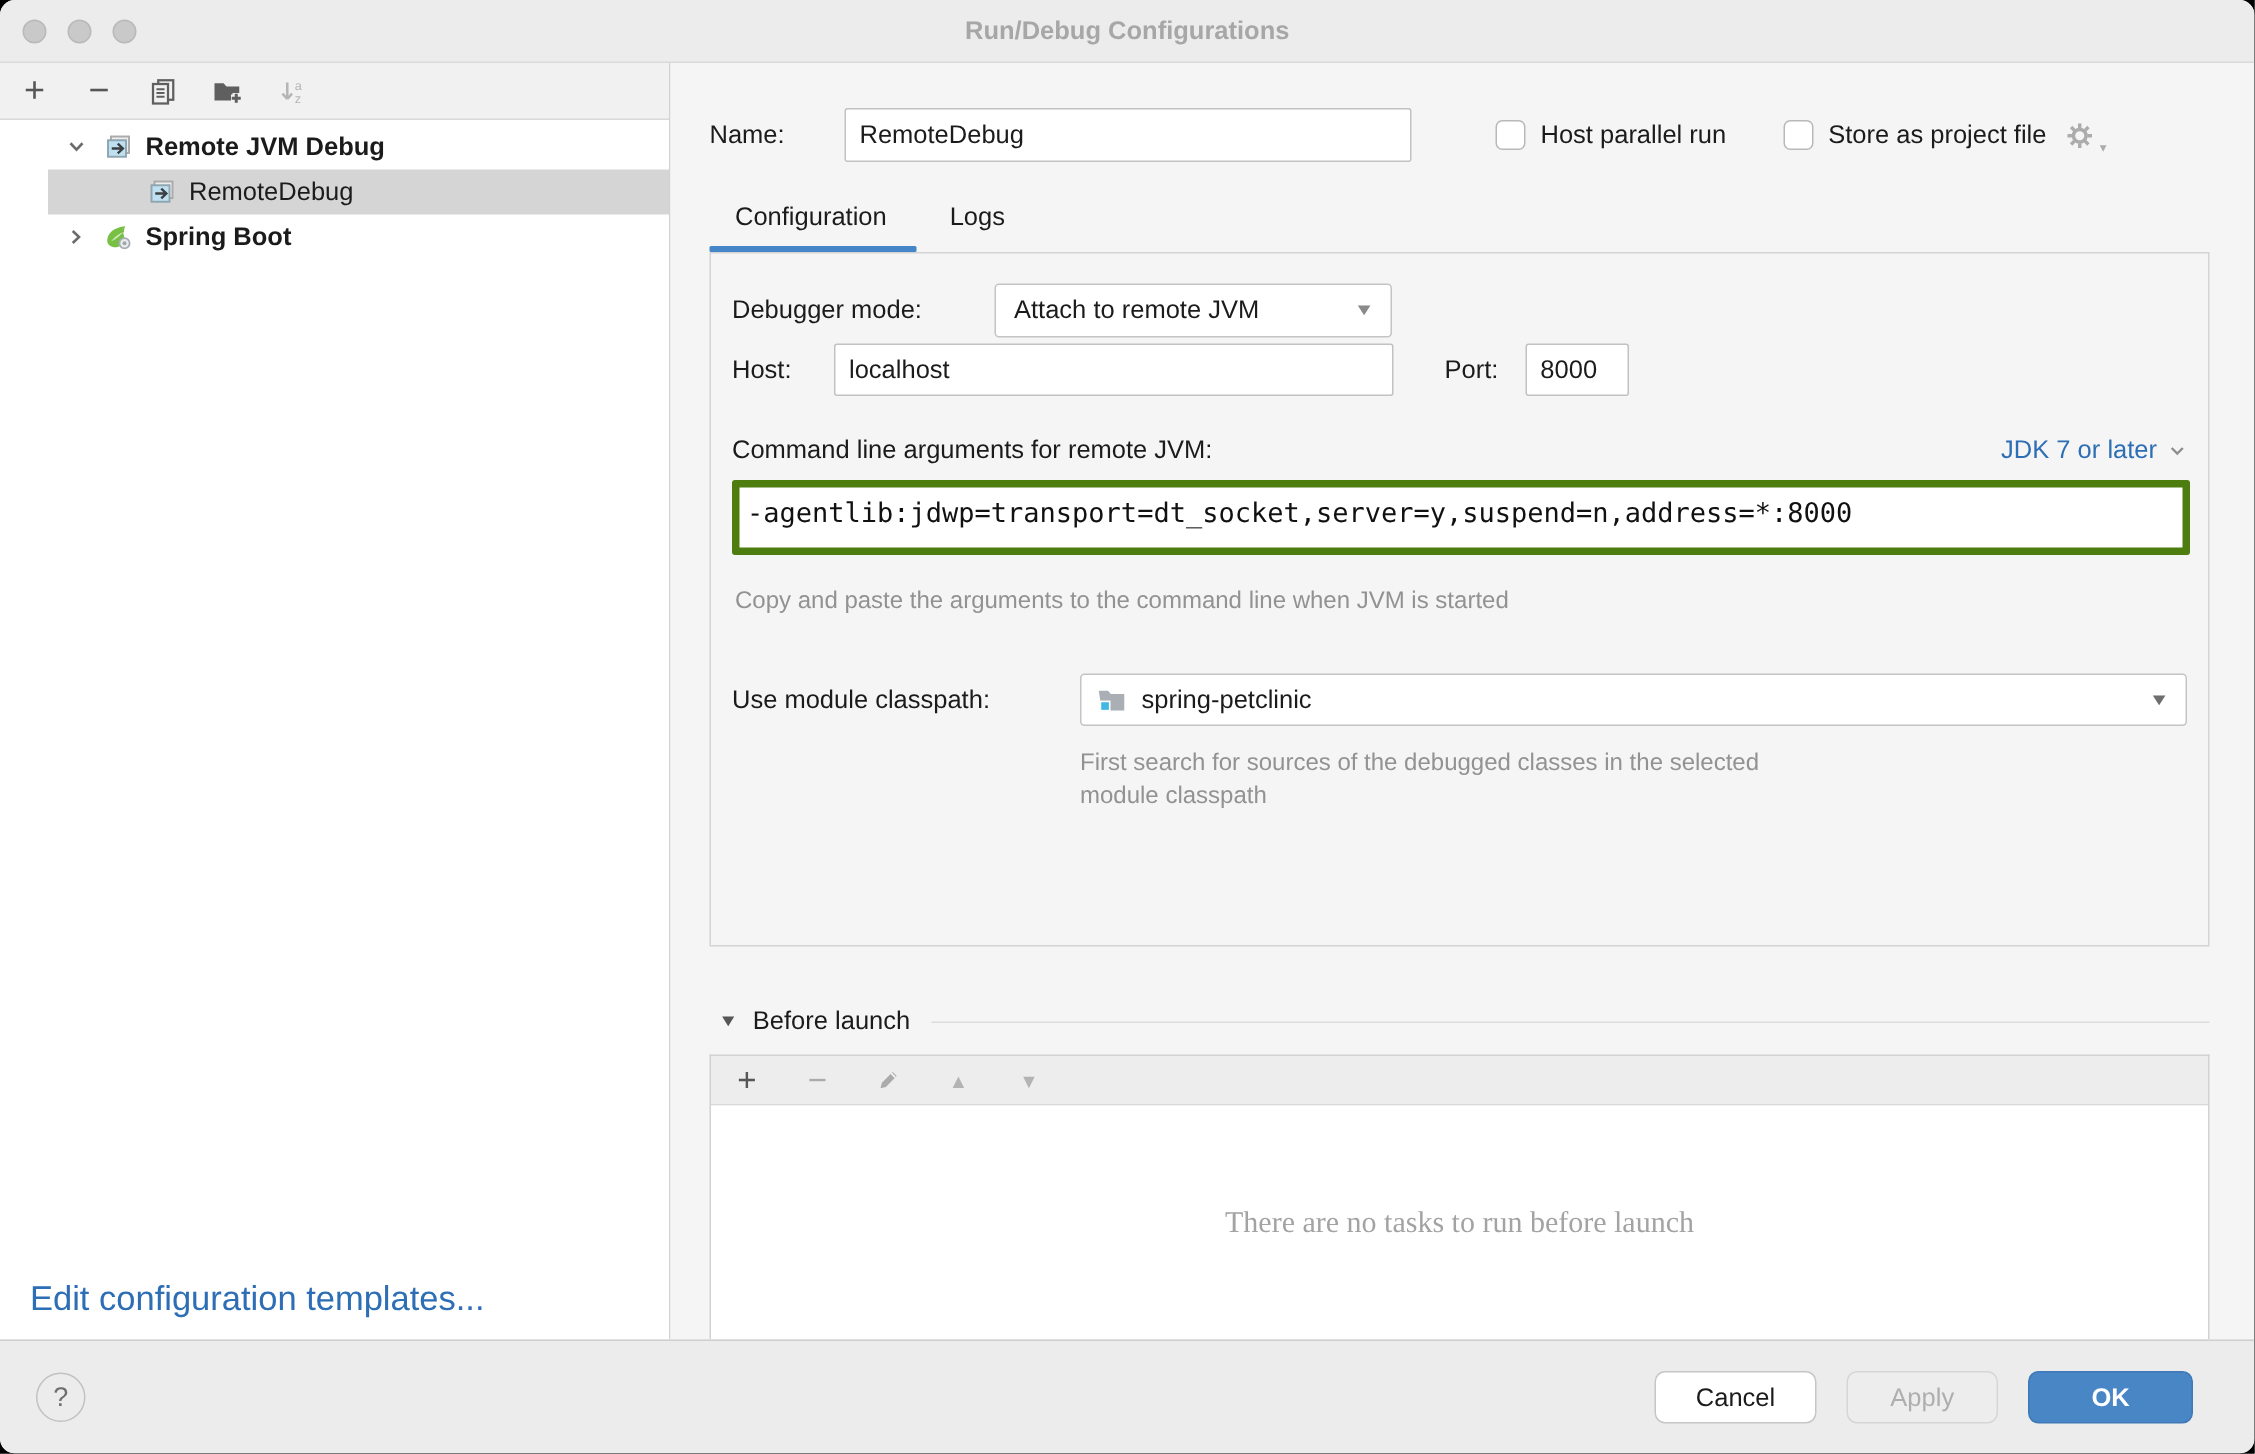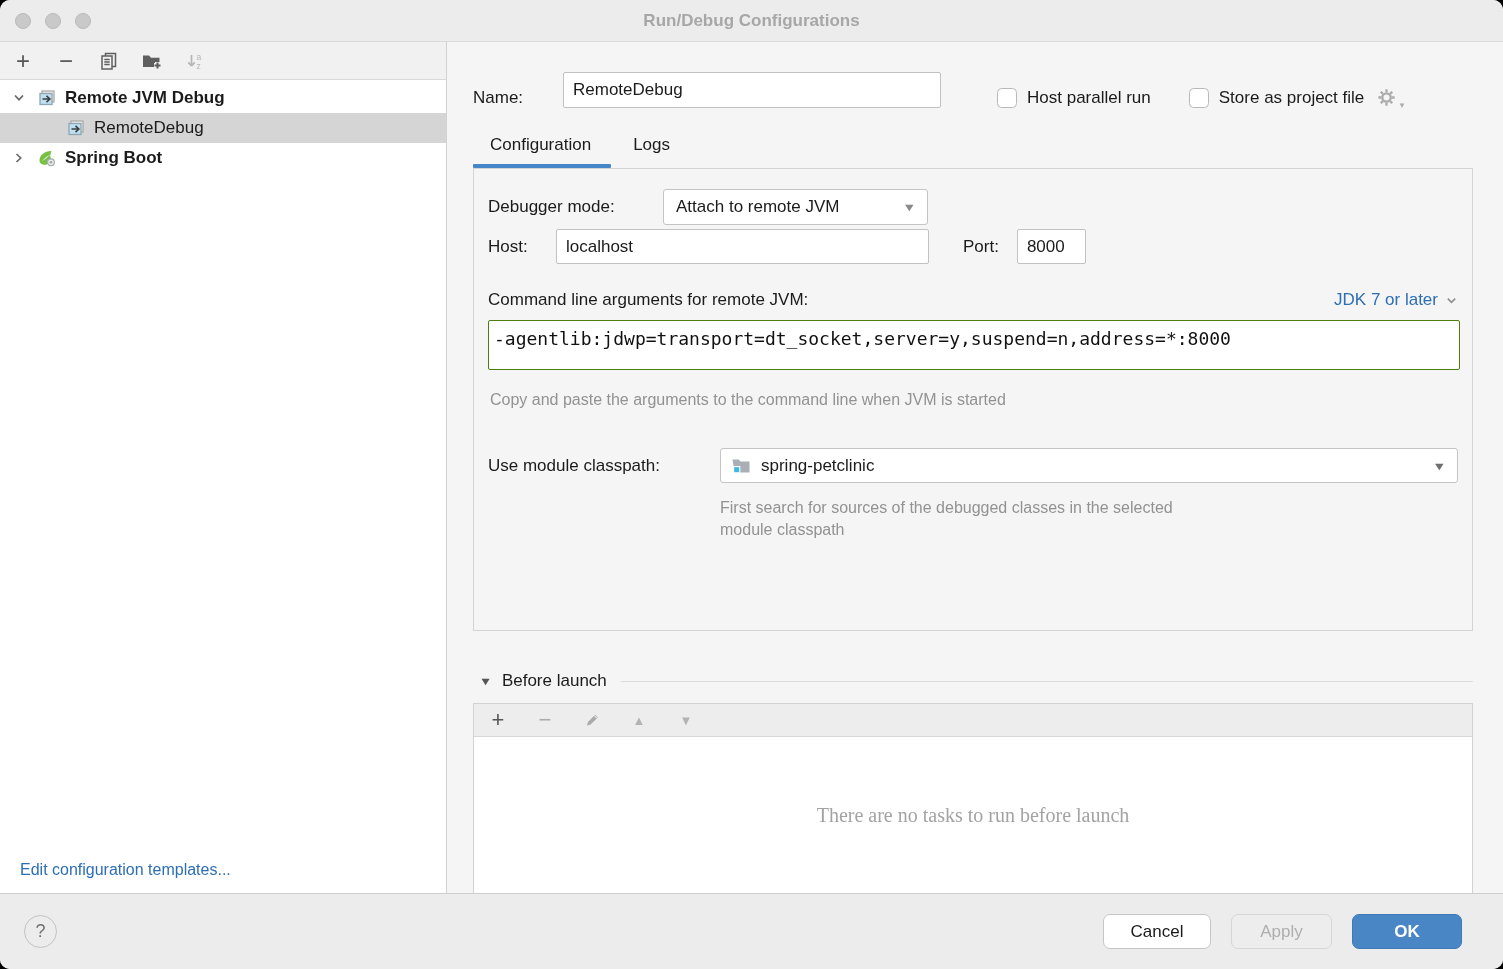--- a/index.html
+++ b/index.html
@@ -18,35 +18,35 @@
   
   .content { flex:1 1 auto; display:flex; min-height:0; }
 
   
   .sidebar { width:447px; flex:0 0 447px; background:#FFFFFF; border-right:1px solid #D2D2D2;
              display:flex; flex-direction:column; }
   .sb-toolbar { height:38px; flex:0 0 38px; background:#F1F1F1; border-bottom:1px solid #D9D9D9;
                 display:flex; align-items:center; padding-left:12px; gap:21px; }
   .tb-btn { width:22px; height:22px; display:flex; align-items:center; justify-content:center; }
   .glyph-btn { font-size:24px; color:#565656; line-height:20px; font-weight:400; }
-  .tree { padding-top:3px; }
+  .tree { padding-top:3px;padding-left:32px; }
   .tree-row { height:30px; display:flex; align-items:center; font-size:17px; cursor:default; }
   .tree-row .twisty { width:18px; display:flex; justify-content:center; margin-left:10px; }
   .tree-row .node-icon { margin-left:9px; display:flex; }
   .tree-row .lbl { margin-left:8px; }
   .tree-row.group .lbl { font-weight:bold; }
   .tree-row.selected { background:#D5D5D5; }
   .tree-row.selected .node-icon { margin-left:66px; }
   .sb-spacer { flex:1 1 auto; }
-  .edit-link { margin:0 0 14px 20px; font-size:16px; color:#2D6EB5; cursor:pointer; }
+  .edit-link { margin:0 0 14px 20px; font-size:23px; color:#2D6EB5; cursor:pointer; }
 
   
   .main { flex:1 1 auto; display:flex; flex-direction:column; padding:0 30px 0 26px; overflow:hidden; background:#F5F5F5; }
 
-  .name-row { margin-top:30px; display:flex; align-items:flex-end; flex:0 0 auto; }
+  .name-row { margin-top:30px; display:flex; align-items:center; flex:0 0 auto; }
   .name-label { font-size:17px; width:90px; }
   .text-input { height:36px; border:1px solid #C2C2C2; border-radius:2px; background:#fff;
                 font-family:"Liberation Sans", sans-serif; font-size:17px; padding:0 9px; color:#1b1b1b; }
   .name-input { width:378px; }
   .chk-group { display:flex; align-items:center; }
   .checkbox { width:20px; height:20px; background:#fff; border:1.5px solid #B9B9B9; border-radius:4.5px; flex:0 0 auto; }
   .chk-label { margin-left:10px; font-size:17px; white-space:nowrap; }
   .gear-wrap { margin-left:12px; position:relative; display:flex; align-items:center; cursor:pointer; }
   .gear-caret { position:absolute; right:-7px; bottom:-2px; font-size:9px; color:#ACACAC; }
 
@@ -63,21 +63,21 @@
   .select { height:36px; background:#fff; border:1px solid #C4C4C4; border-radius:3px;
             display:flex; align-items:center; padding:0 12px; font-size:17px; cursor:pointer; }
   .sel-debugger { width:265px; justify-content:space-between; }
   .sel-arrow { font-size:11px; color:#8A8A8A; transform:scaleX(1.3); }
   .row-host { margin-top:4px; }
   .host-input { width:373px; height:35px; }
   .port-label { margin-left:34px; margin-right:18px; }
   .port-input { width:69px; height:35px; }
   .row-cmd-label { margin-top:26px; display:flex; align-items:center; justify-content:space-between; }
   .jdk-select { display:flex; align-items:center; gap:7px; color:#2D6EB5; font-size:17px; cursor:pointer; }
-  .cmd-area { margin-top:10px; width:972px; height:50px; border:1px solid #4d7c0f; background:#fff; border-radius:2px;
+  .cmd-area { margin-top:10px; width:972px; height:50px; border:5px solid #4d7c0f; background:#fff; border-radius:2px;
               font-family:"DejaVu Sans Mono", monospace; font-size:18px; padding:7px 5px; resize:none; color:#111;
               white-space:nowrap; overflow:hidden; }
   .hint { color:#929292; font-size:16px; }
   .cmd-hint { margin-top:17px; padding-left:2px; }
   .row-classpath { margin-top:39px; }
   .lbl-classpath { width:232px; }
   .sel-classpath { flex:1; height:35px; padding:0 12px 0 10px; }
   .sel-classpath .val { margin-left:10px; }
   .sel-classpath .sel-arrow { margin-left:auto; color:#6E6E6E; }
   .cp-hint { margin-left:232px; margin-top:14px; line-height:22px; }

